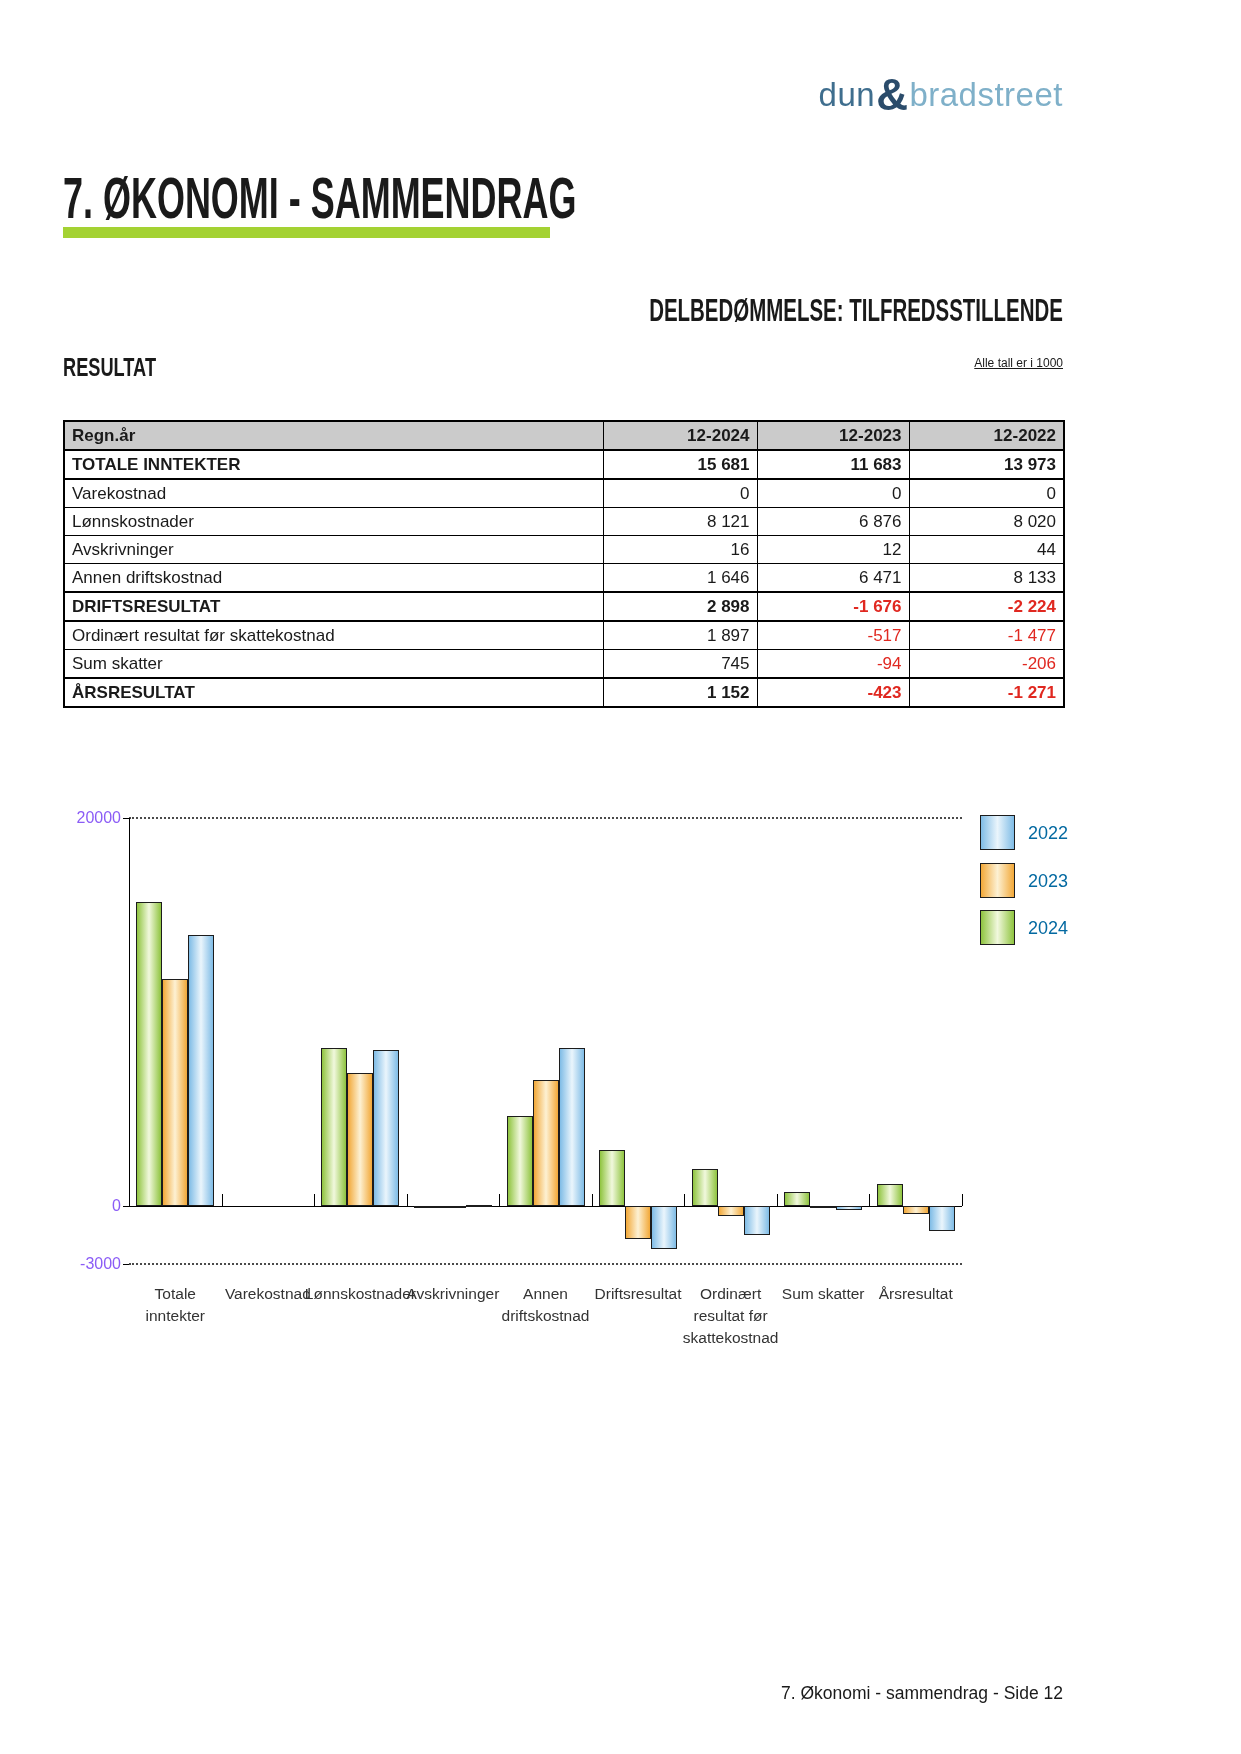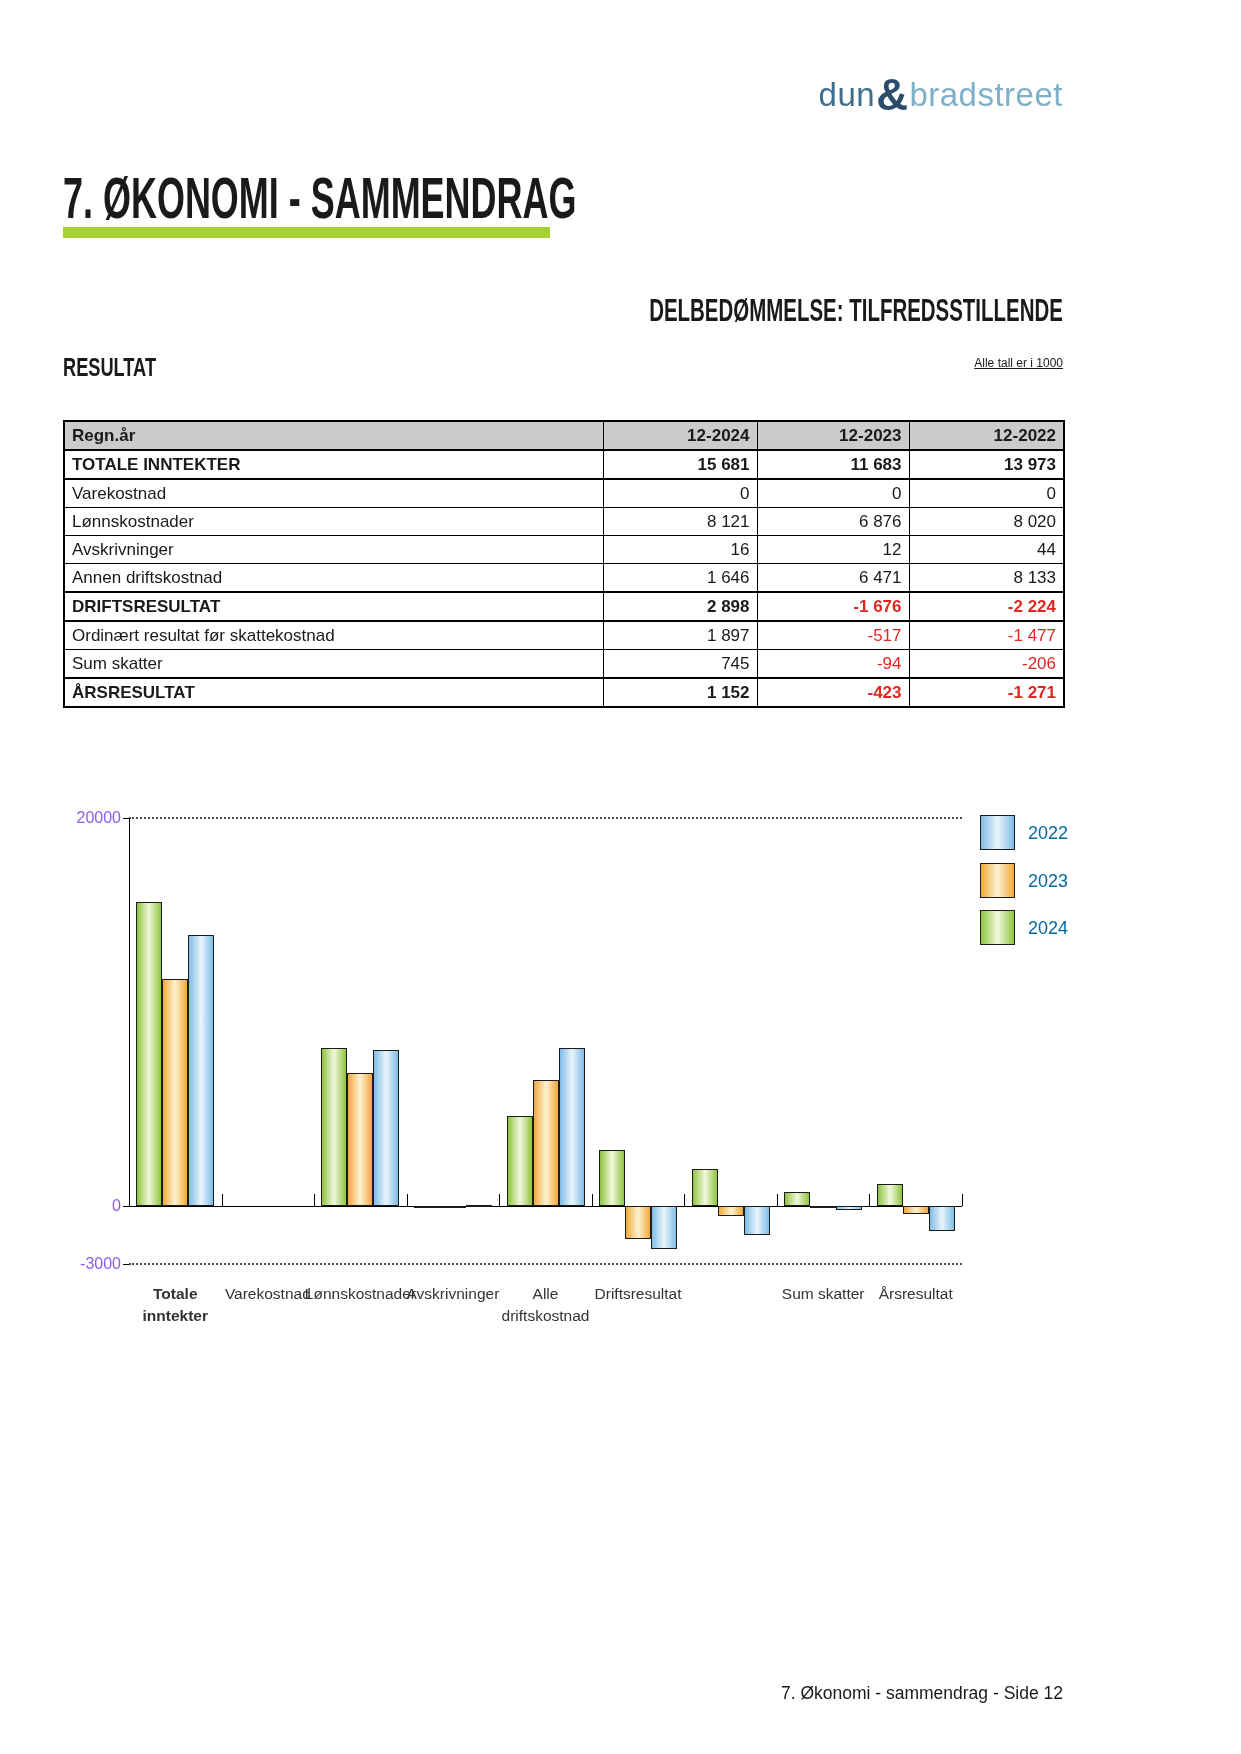--- a/index.html
+++ b/index.html
@@ -151,21 +151,21 @@
       <div class="abs solidline" style="left: 406.667px; top: 1194px; width: 1px; height: 12px;"></div>
       <div class="abs solidline" style="left: 499.222px; top: 1194px; width: 1px; height: 12px;"></div>
       <div class="abs solidline" style="left: 591.778px; top: 1194px; width: 1px; height: 12px;"></div>
       <div class="abs solidline" style="left: 684.333px; top: 1194px; width: 1px; height: 12px;"></div>
       <div class="abs solidline" style="left: 776.889px; top: 1194px; width: 1px; height: 12px;"></div>
       <div class="abs solidline" style="left: 869.444px; top: 1194px; width: 1px; height: 12px;"></div>
       <div class="abs solidline" style="left: 962px; top: 1194px; width: 1px; height: 12px;"></div>
       <div class="abs bar" style="left: 136.278px; top: 901.789px; width: 26px; height: 304.211px; background: linear-gradient(90deg, rgb(143, 196, 63) 0%, rgb(241, 248, 221) 50%, rgb(143, 196, 63) 100%);"></div>
       <div class="abs bar" style="left: 162.278px; top: 979.35px; width: 26px; height: 226.65px; background: linear-gradient(90deg, rgb(242, 168, 56) 0%, rgb(253, 241, 211) 50%, rgb(242, 168, 56) 100%);"></div>
       <div class="abs bar" style="left: 188.278px; top: 934.924px; width: 26px; height: 271.076px; background: linear-gradient(90deg, rgb(127, 188, 230) 0%, rgb(234, 245, 252) 50%, rgb(127, 188, 230) 100%);"></div>
-      <div class="abs cat-label" style="left: 100.278px; top: 1283px; width: 150px; font-weight: bold;">
+      <div class="abs cat-label" style="left: 100.278px; top: 1283px; width: 150px;">
         <div>Totale</div>
         <div>inntekter</div>
       </div>
       <div class="abs cat-label" style="left: 192.833px; top: 1283px; width: 150px;">
         <div>Varekostnad</div>
       </div>
       <div class="abs bar" style="left: 321.389px; top: 1048.45px; width: 26px; height: 157.547px; background: linear-gradient(90deg, rgb(143, 196, 63) 0%, rgb(241, 248, 221) 50%, rgb(143, 196, 63) 100%);"></div>
       <div class="abs bar" style="left: 347.389px; top: 1072.61px; width: 26px; height: 133.394px; background: linear-gradient(90deg, rgb(242, 168, 56) 0%, rgb(253, 241, 211) 50%, rgb(242, 168, 56) 100%);"></div>
       <div class="abs bar" style="left: 373.389px; top: 1050.41px; width: 26px; height: 155.588px; background: linear-gradient(90deg, rgb(127, 188, 230) 0%, rgb(234, 245, 252) 50%, rgb(127, 188, 230) 100%);"></div>
       <div class="abs cat-label" style="left: 285.389px; top: 1283px; width: 150px;">
@@ -174,32 +174,37 @@
       <div class="abs bar" style="left: 413.944px; top: 1205.69px; width: 26px; height: 1px; background: linear-gradient(90deg, rgb(143, 196, 63) 0%, rgb(241, 248, 221) 50%, rgb(143, 196, 63) 100%);"></div>
       <div class="abs bar" style="left: 439.944px; top: 1205.77px; width: 26px; height: 1px; background: linear-gradient(90deg, rgb(242, 168, 56) 0%, rgb(253, 241, 211) 50%, rgb(242, 168, 56) 100%);"></div>
       <div class="abs bar" style="left: 465.944px; top: 1205.15px; width: 26px; height: 1px; background: linear-gradient(90deg, rgb(127, 188, 230) 0%, rgb(234, 245, 252) 50%, rgb(127, 188, 230) 100%);"></div>
       <div class="abs cat-label" style="left: 377.944px; top: 1283px; width: 150px;">
         <div>Avskrivninger</div>
       </div>
       <div class="abs bar" style="left: 506.5px; top: 1115.87px; width: 26px; height: 90.1324px; background: linear-gradient(90deg, rgb(143, 196, 63) 0%, rgb(241, 248, 221) 50%, rgb(143, 196, 63) 100%);"></div>
       <div class="abs bar" style="left: 532.5px; top: 1080.46px; width: 26px; height: 125.537px; background: linear-gradient(90deg, rgb(242, 168, 56) 0%, rgb(253, 241, 211) 50%, rgb(242, 168, 56) 100%);"></div>
       <div class="abs bar" style="left: 558.5px; top: 1048.22px; width: 26px; height: 157.78px; background: linear-gradient(90deg, rgb(127, 188, 230) 0%, rgb(234, 245, 252) 50%, rgb(127, 188, 230) 100%);"></div>
       <div class="abs cat-label" style="left: 470.5px; top: 1283px; width: 150px;">
-        <div>Alle</div>
+        <div>Annen</div>
         <div>driftskostnad</div>
       </div>
       <div class="abs bar" style="left: 599.056px; top: 1149.78px; width: 26px; height: 56.2212px; background: linear-gradient(90deg, rgb(143, 196, 63) 0%, rgb(241, 248, 221) 50%, rgb(143, 196, 63) 100%);"></div>
       <div class="abs bar" style="left: 625.056px; top: 1206px; width: 26px; height: 32.5144px; background: linear-gradient(90deg, rgb(242, 168, 56) 0%, rgb(253, 241, 211) 50%, rgb(242, 168, 56) 100%);"></div>
       <div class="abs bar" style="left: 651.056px; top: 1206px; width: 26px; height: 43.1456px; background: linear-gradient(90deg, rgb(127, 188, 230) 0%, rgb(234, 245, 252) 50%, rgb(127, 188, 230) 100%);"></div>
       <div class="abs cat-label" style="left: 563.056px; top: 1283px; width: 150px;">
         <div>Driftsresultat</div>
       </div>
       <div class="abs bar" style="left: 691.611px; top: 1169.2px; width: 26px; height: 36.8018px; background: linear-gradient(90deg, rgb(143, 196, 63) 0%, rgb(241, 248, 221) 50%, rgb(143, 196, 63) 100%);"></div>
       <div class="abs bar" style="left: 717.611px; top: 1206px; width: 26px; height: 10.0298px; background: linear-gradient(90deg, rgb(242, 168, 56) 0%, rgb(253, 241, 211) 50%, rgb(242, 168, 56) 100%);"></div>
       <div class="abs bar" style="left: 743.611px; top: 1206px; width: 26px; height: 28.6538px; background: linear-gradient(90deg, rgb(127, 188, 230) 0%, rgb(234, 245, 252) 50%, rgb(127, 188, 230) 100%);"></div>
+      <div class="abs cat-label" style="left: 655.611px; top: 1283px; width: 150px;">
+        <div>Ordinært</div>
+        <div>resultat før</div>
+        <div>skattekostnad</div>
+      </div>
       <div class="abs bar" style="left: 784.167px; top: 1191.55px; width: 26px; height: 14.453px; background: linear-gradient(90deg, rgb(143, 196, 63) 0%, rgb(241, 248, 221) 50%, rgb(143, 196, 63) 100%);"></div>
       <div class="abs bar" style="left: 810.167px; top: 1206px; width: 26px; height: 1.8236px; background: linear-gradient(90deg, rgb(242, 168, 56) 0%, rgb(253, 241, 211) 50%, rgb(242, 168, 56) 100%);"></div>
       <div class="abs bar" style="left: 836.167px; top: 1206px; width: 26px; height: 3.9964px; background: linear-gradient(90deg, rgb(127, 188, 230) 0%, rgb(234, 245, 252) 50%, rgb(127, 188, 230) 100%);"></div>
       <div class="abs cat-label" style="left: 748.167px; top: 1283px; width: 150px;">
         <div>Sum skatter</div>
       </div>
       <div class="abs bar" style="left: 876.722px; top: 1183.65px; width: 26px; height: 22.3488px; background: linear-gradient(90deg, rgb(143, 196, 63) 0%, rgb(241, 248, 221) 50%, rgb(143, 196, 63) 100%);"></div>
       <div class="abs bar" style="left: 902.722px; top: 1206px; width: 26px; height: 8.2062px; background: linear-gradient(90deg, rgb(242, 168, 56) 0%, rgb(253, 241, 211) 50%, rgb(242, 168, 56) 100%);"></div>
       <div class="abs bar" style="left: 928.722px; top: 1206px; width: 26px; height: 24.6574px; background: linear-gradient(90deg, rgb(127, 188, 230) 0%, rgb(234, 245, 252) 50%, rgb(127, 188, 230) 100%);"></div>
       <div class="abs cat-label" style="left: 840.722px; top: 1283px; width: 150px;">

